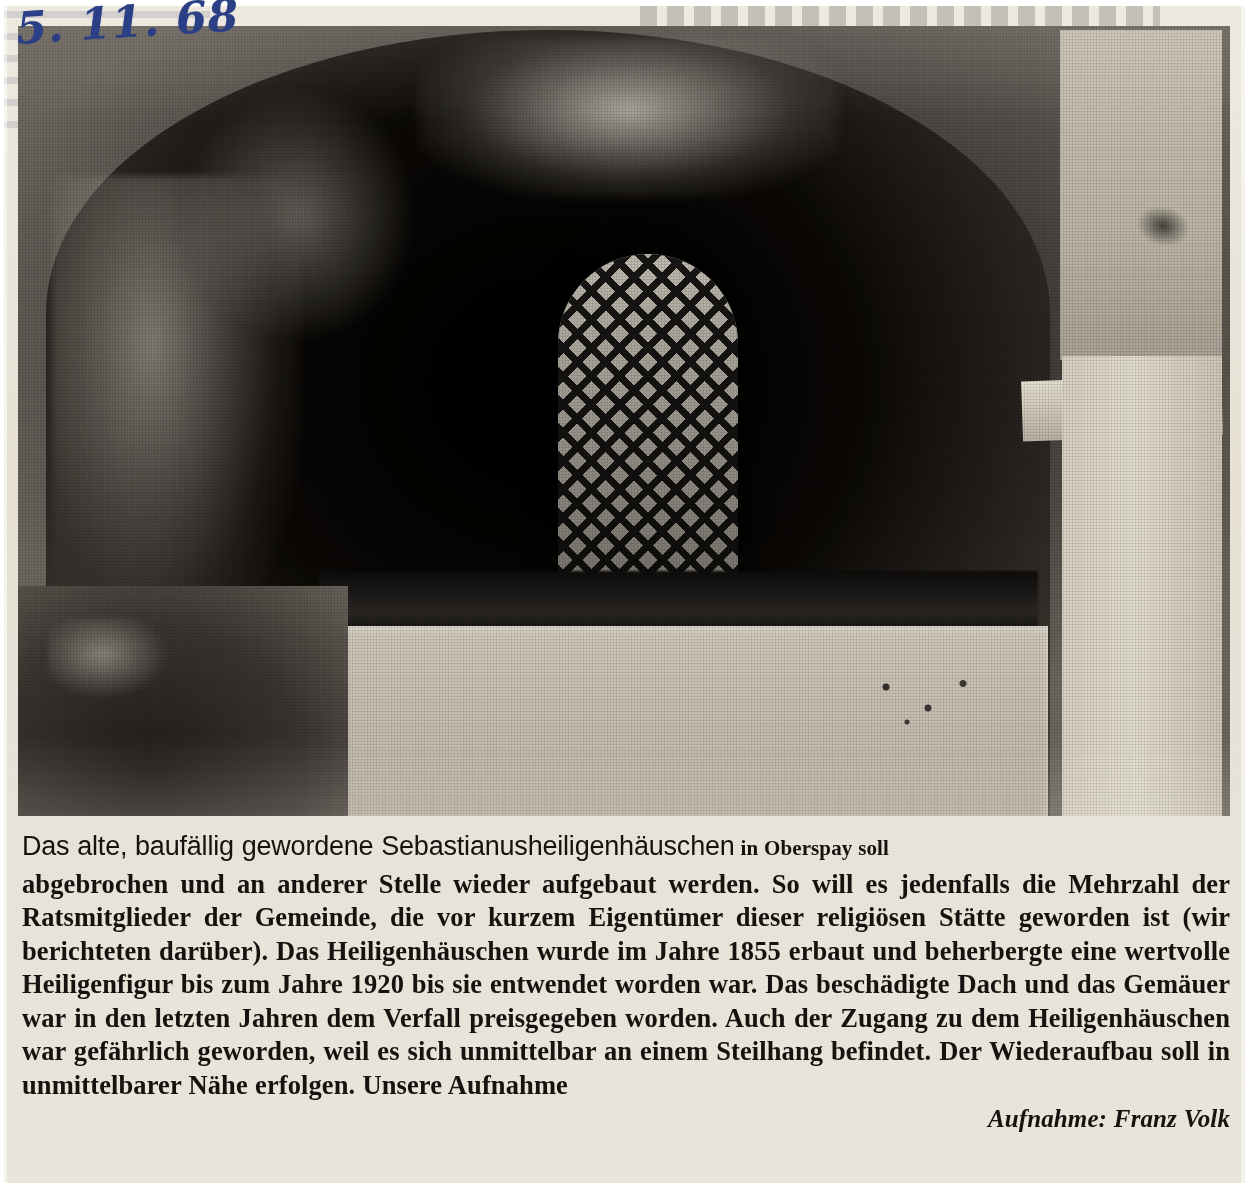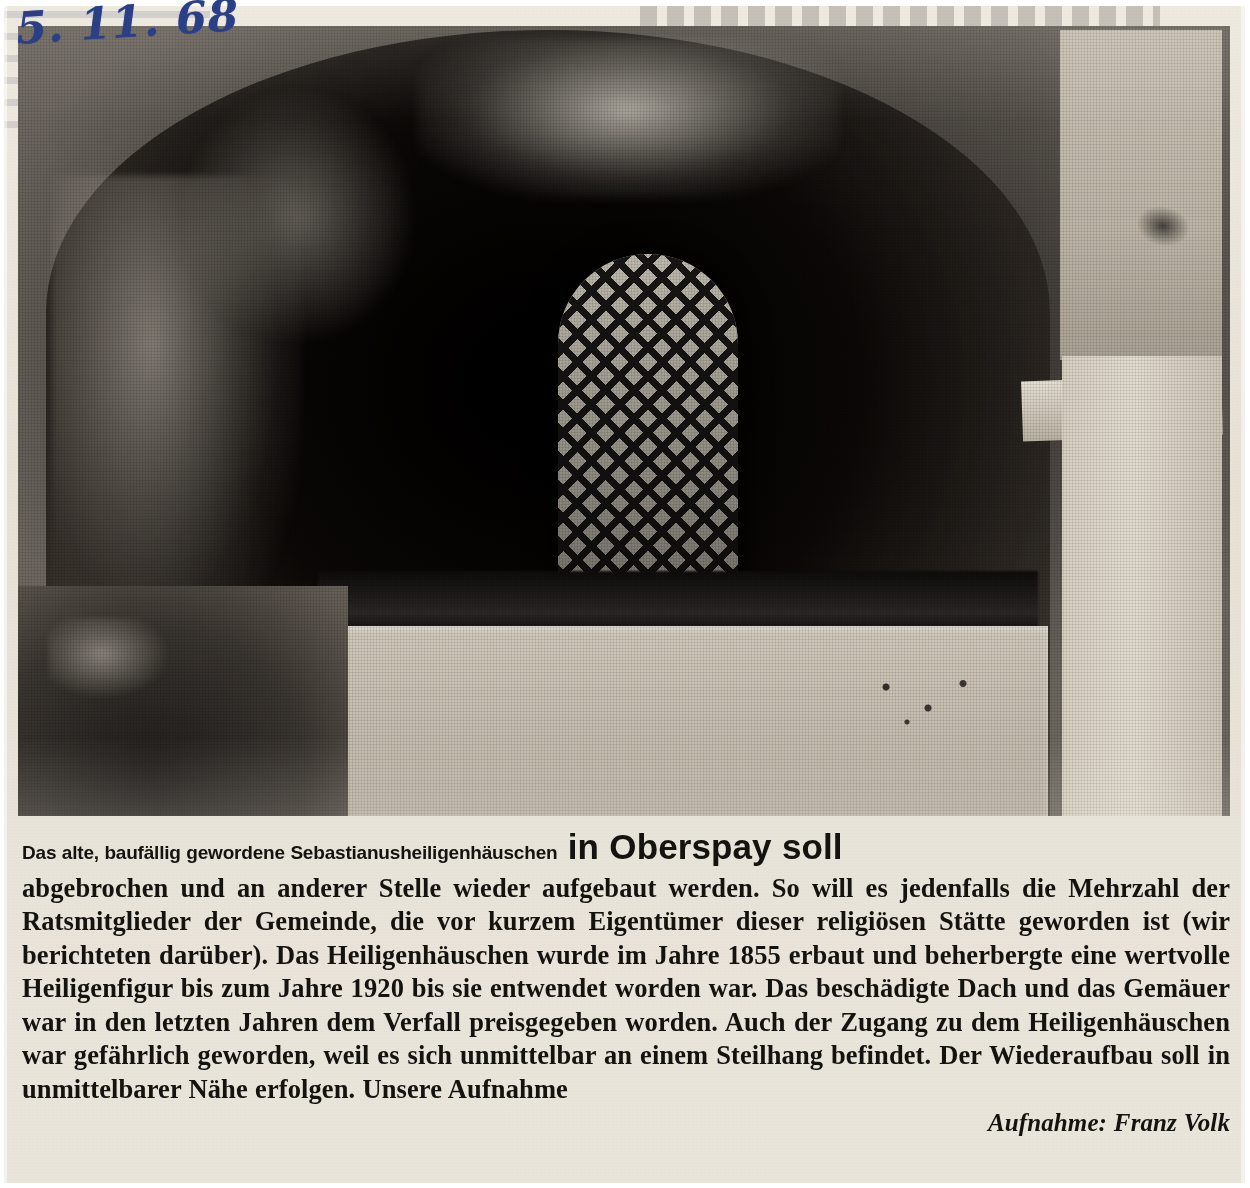--- a/index.html
+++ b/index.html
@@ -249,39 +249,39 @@
     font-weight: 700;
     font-size: 26.5px;
     line-height: 33.5px;
     text-align: justify;
     text-align-last: left;
     letter-spacing: .1px;
     word-spacing: .5px;
   }
   .lead {
     font-family: "Liberation Sans", sans-serif;
-    font-weight: 700;
-    font-size: 19px;
+    font-weight: 400;
+    font-size: 27px;
     letter-spacing: -.2px;
   }
   .credit {
     font-style: italic;
     font-weight: 700;
     font-size: 25px;
     float: right;
     margin-left: 14px;
   }
   #caption-line1 {
     display: block;
     margin-bottom: 2px;
   }
   .lead-after {
-    font-family: Liberation Sans, sans-serif;
+    font-family: Liberation Serif, serif;
     font-weight: 700;
-    font-size: 35px;
+    font-size: 21px;
   }
   #credit-line {
     display: block;
     text-align: justify;
     text-align-last: left;
   }
 </style>
 </head>
 <body>
 

